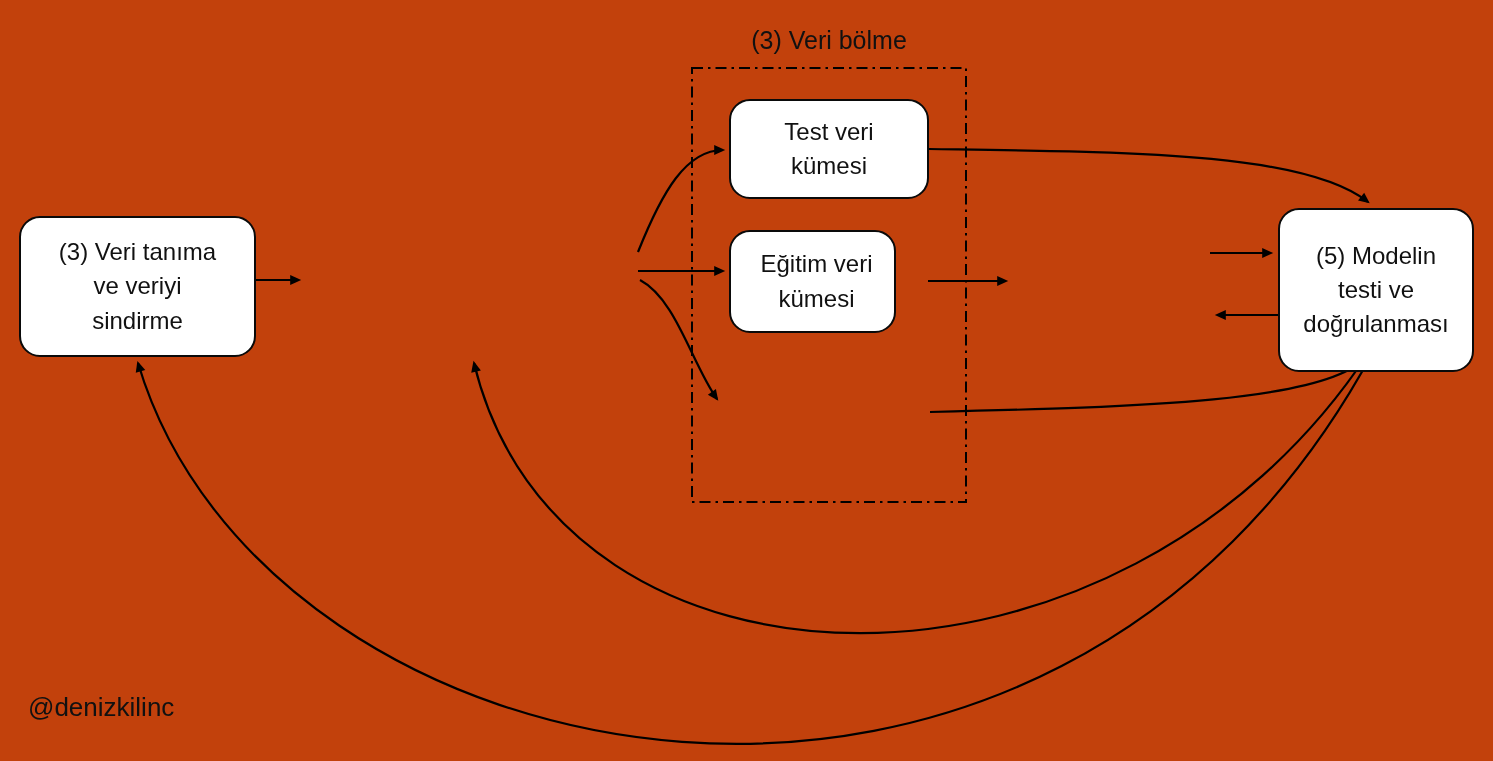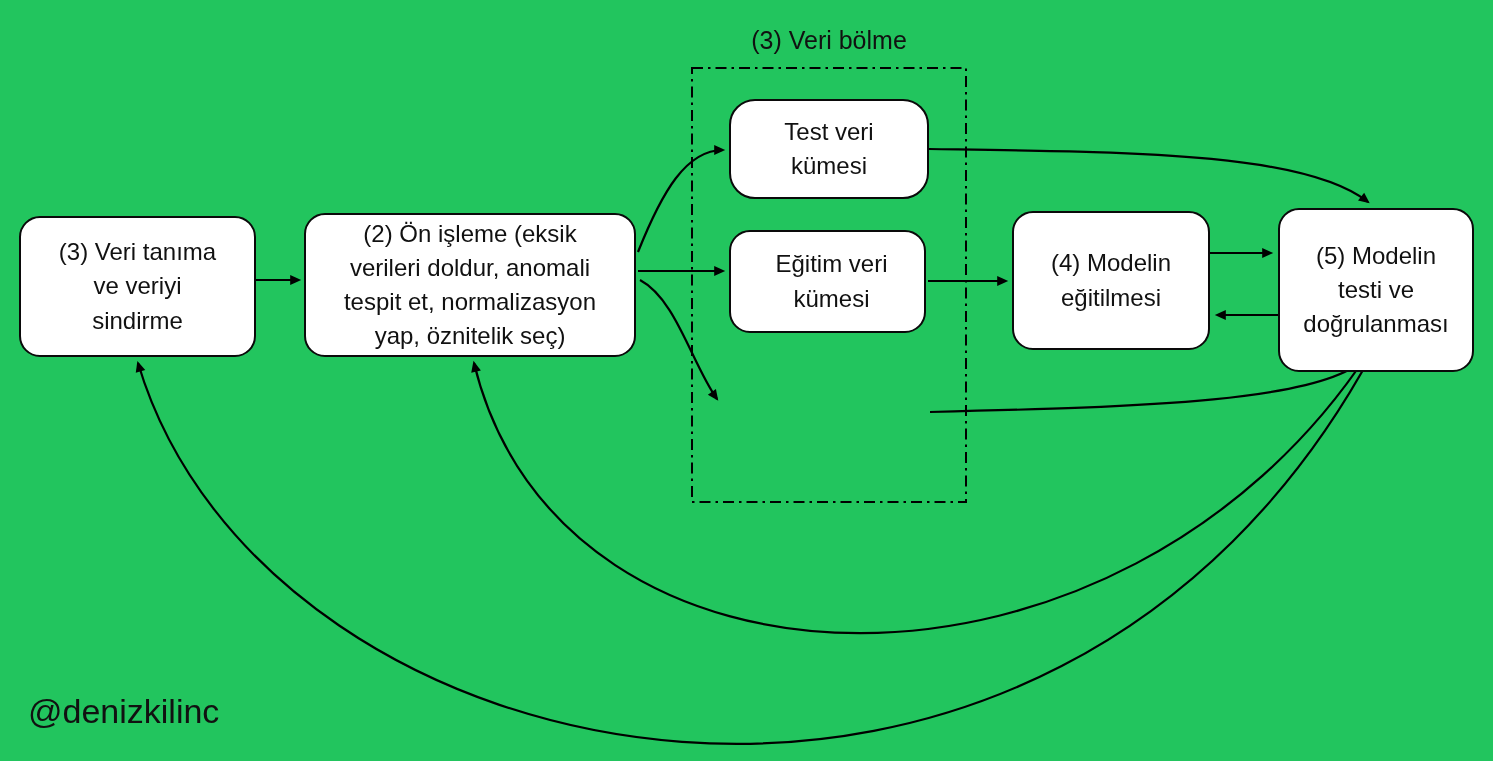--- a/index.html
+++ b/index.html
@@ -4,21 +4,21 @@
 <style>
   html, body {
     margin: 0;
     padding: 0;
     background: #ffffff;
   }
   #canvas {
     position: relative;
     width: 1493px;
     height: 761px;
-    background: #22c55e;
+    background: #c2410c;
     font-family: "Liberation Sans", "DejaVu Sans", sans-serif;
     color: #111111;
     overflow: hidden;
   }
   #connector-layer {
     position: absolute;
     left: 0;
     top: 0;
     width: 1493px;
     height: 761px;
@@ -33,39 +33,39 @@
     align-items: center;
     justify-content: center;
     text-align: center;
     font-size: 24px;
     line-height: 1.42;
     white-space: pre-line;
     z-index: 2;
   }
   .node-step1       { left: 19px;   top: 216px; width: 237px; height: 141px; }
   .node-step2       { left: 304px;  top: 213px; width: 332px; height: 144px; }
-  .node-test        { left: 729px;  top: 99px;  width: 200px; height: 100px; border-radius: 26px; }
-  .node-egitim      { left: 729px;  top: 230px; width: 197px; height: 103px; padding-left: 8px; }
+  .node-test        { left: 729px;  top: 99px;  width: 200px; height: 100px; }
+  .node-egitim      { left: 729px;  top: 230px; width: 167px; height: 103px; padding-left: 8px; }
   .node-dogrulama   { left: 729px;  top: 362px; width: 199px; height: 101px; }
   .node-step4       { left: 1012px; top: 211px; width: 198px; height: 139px; }
   .node-step5       { left: 1278px; top: 208px; width: 196px; height: 164px; }
   .group-title {
     position: absolute;
     left: 672px;
     top: 26px;
     width: 314px;
     text-align: center;
     font-size: 25px;
     z-index: 2;
   }
   .watermark {
     position: absolute;
     left: 28px;
     top: 692px;
-    font-size: 34px;
+    font-size: 26px;
     z-index: 2;
     text-align: right;
   }
   .edge {
     stroke: #000000;
     stroke-width: 2.2;
     fill: none;
   }
   .group-rect {
     stroke: #000000;
@@ -110,34 +110,28 @@
 
     <path class="edge" d="M 1373 352 C 1050 950 265 790 138 363" marker-end="url(#ah)"></path>
   </svg>
 
   <div class="group-title">(3) Veri bölme</div>
 
   <div class="node node-step1">(3) Veri tanıma
 ve veriyi
 sindirme</div>
 
-  <div class="node node-step2">(2) Ön işleme (eksik
-verileri doldur, anomali
-tespit et, normalizasyon
-yap, öznitelik seç)</div>
 
   <div class="node node-test">Test veri
 kümesi</div>
 
   <div class="node node-egitim">Eğitim veri
 kümesi</div>
 
 
-  <div class="node node-step4">(4) Modelin
-eğitilmesi</div>
 
   <div class="node node-step5">(5) Modelin
 testi ve
 doğrulanması</div>
 
   <div class="watermark">@denizkilinc</div>
 
 </div>
 
 </body></html>

